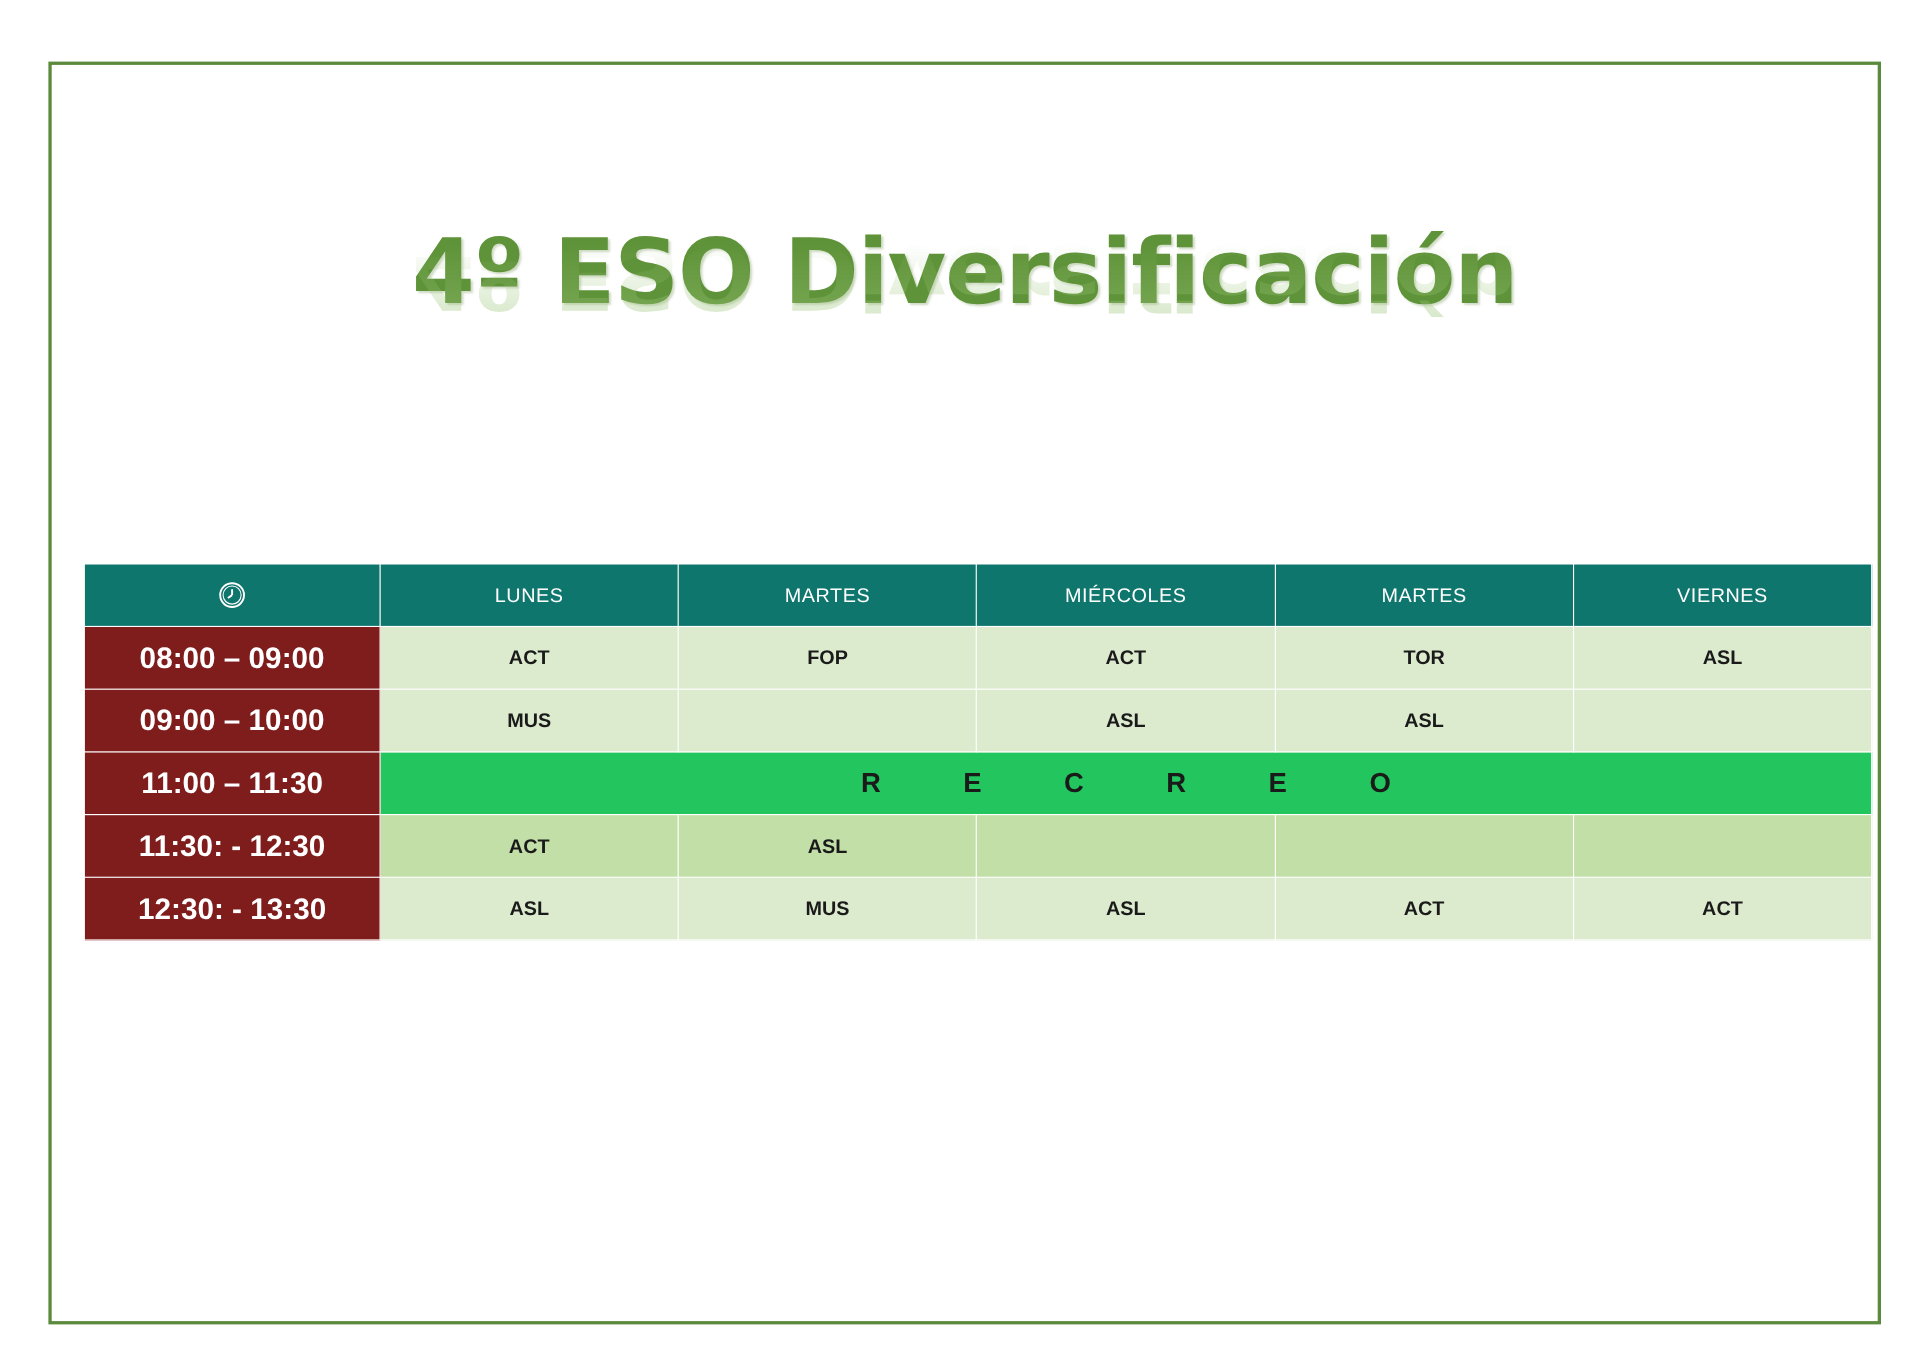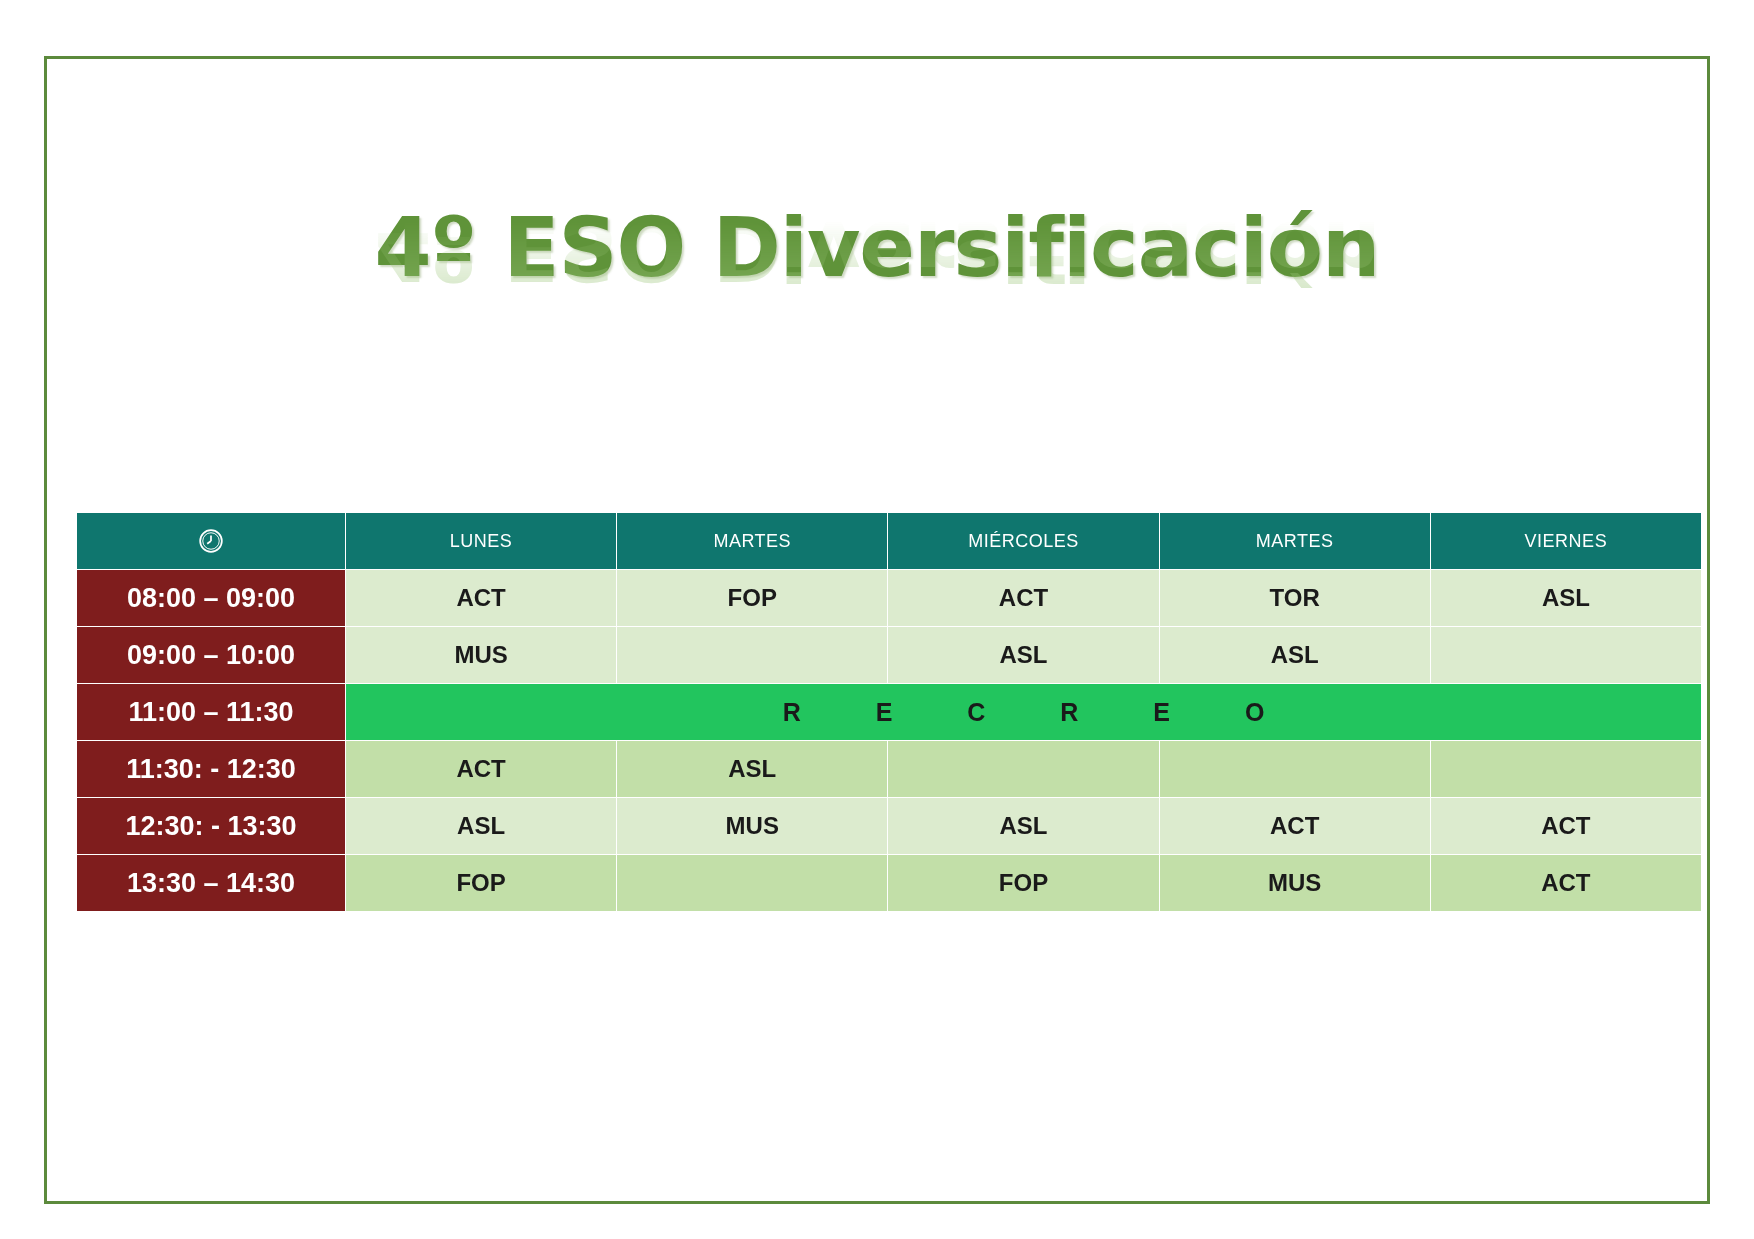--- a/index.html
+++ b/index.html
@@ -99,21 +99,21 @@
     vertical-align: middle;
   }
   td.hour {
     background: #7f1d1d;
     color: #ffffff;
     font-size: 27px;
     font-weight: bold;
     width: 268px;
   }
   td.cell {
-    font-size: 24px;
+    font-size: 18px;
     color: #1a1a1a;
     font-weight: bold;
   }
   tr.row-a td.cell { background: #dcebce; }
   tr.row-b td.cell { background: #c2dfa8; }
   td.recreo {
     background: #22c55e;
     font-size: 25px;
     font-weight: bold;
     color: #1a1a1a;
@@ -182,23 +182,15 @@
         <td class="cell"></td>
       </tr>
       <tr class="row-a">
         <td class="hour">12:30: - 13:30</td>
         <td class="cell">ASL</td>
         <td class="cell">MUS</td>
         <td class="cell">ASL</td>
         <td class="cell">ACT</td>
         <td class="cell">ACT</td>
       </tr>
-      <tr class="row-b">
-        <td class="hour">13:30 – 14:30</td>
-        <td class="cell">FOP</td>
-        <td class="cell"></td>
-        <td class="cell">FOP</td>
-        <td class="cell">MUS</td>
-        <td class="cell">ACT</td>
-      </tr>
     </tbody>
   </table>
 </div>
 
 </body></html>

